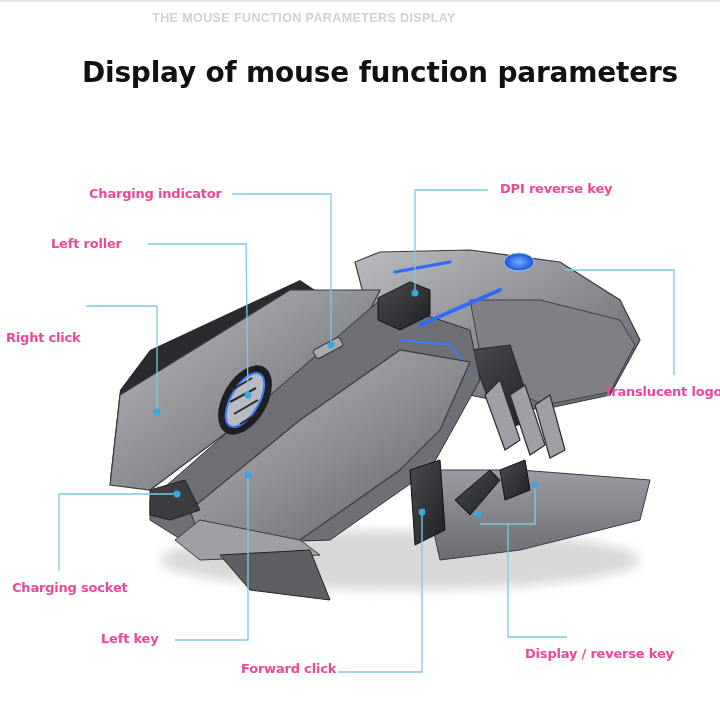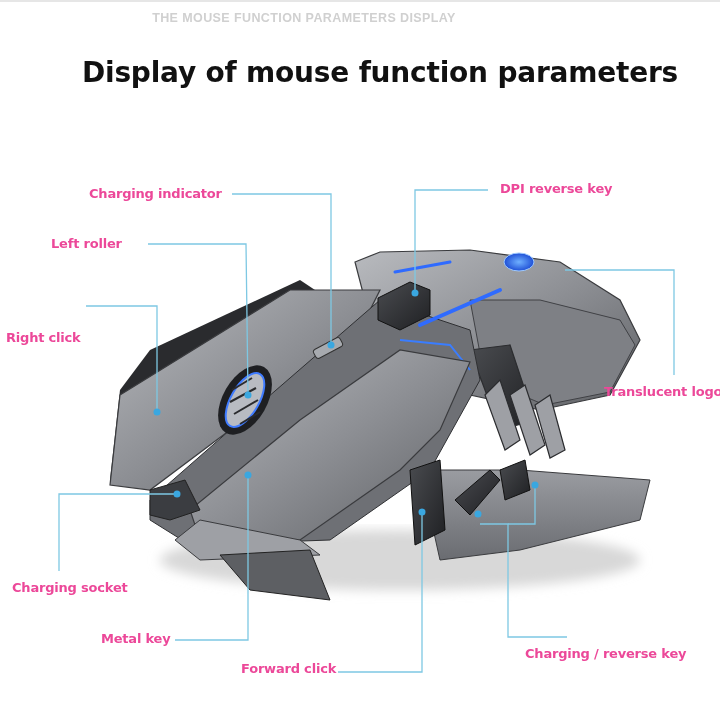--- a/index.html
+++ b/index.html
@@ -126,15 +126,15 @@
     <circle cx="535" cy="485" r="3.5"></circle>
   </g>
 </svg>
 
 <div class="label" style="left:89px; top:186px;">Charging indicator</div>
 <div class="label" style="left:51px; top:236px;">Left roller</div>
 <div class="label" style="left:6px; top:297px;margin-top:33px;">Right click</div>
 <div class="label" style="left:500px; top:181px;">DPI reverse key</div>
 <div class="label" style="left:604px; top:384px;">Translucent logo</div>
 <div class="label" style="left:12px; top:580px;">Charging socket</div>
-<div class="label" style="left:101px; top:631px;">Metal key</div>
+<div class="label" style="left:101px; top:631px;">Left key</div>
 <div class="label" style="left:241px; top:661px;">Forward click</div>
-<div class="label" style="left:525px; top:646px;">Charging / reverse key</div>
+<div class="label" style="left:525px; top:646px;">Display / reverse key</div>
 
 </body></html>

